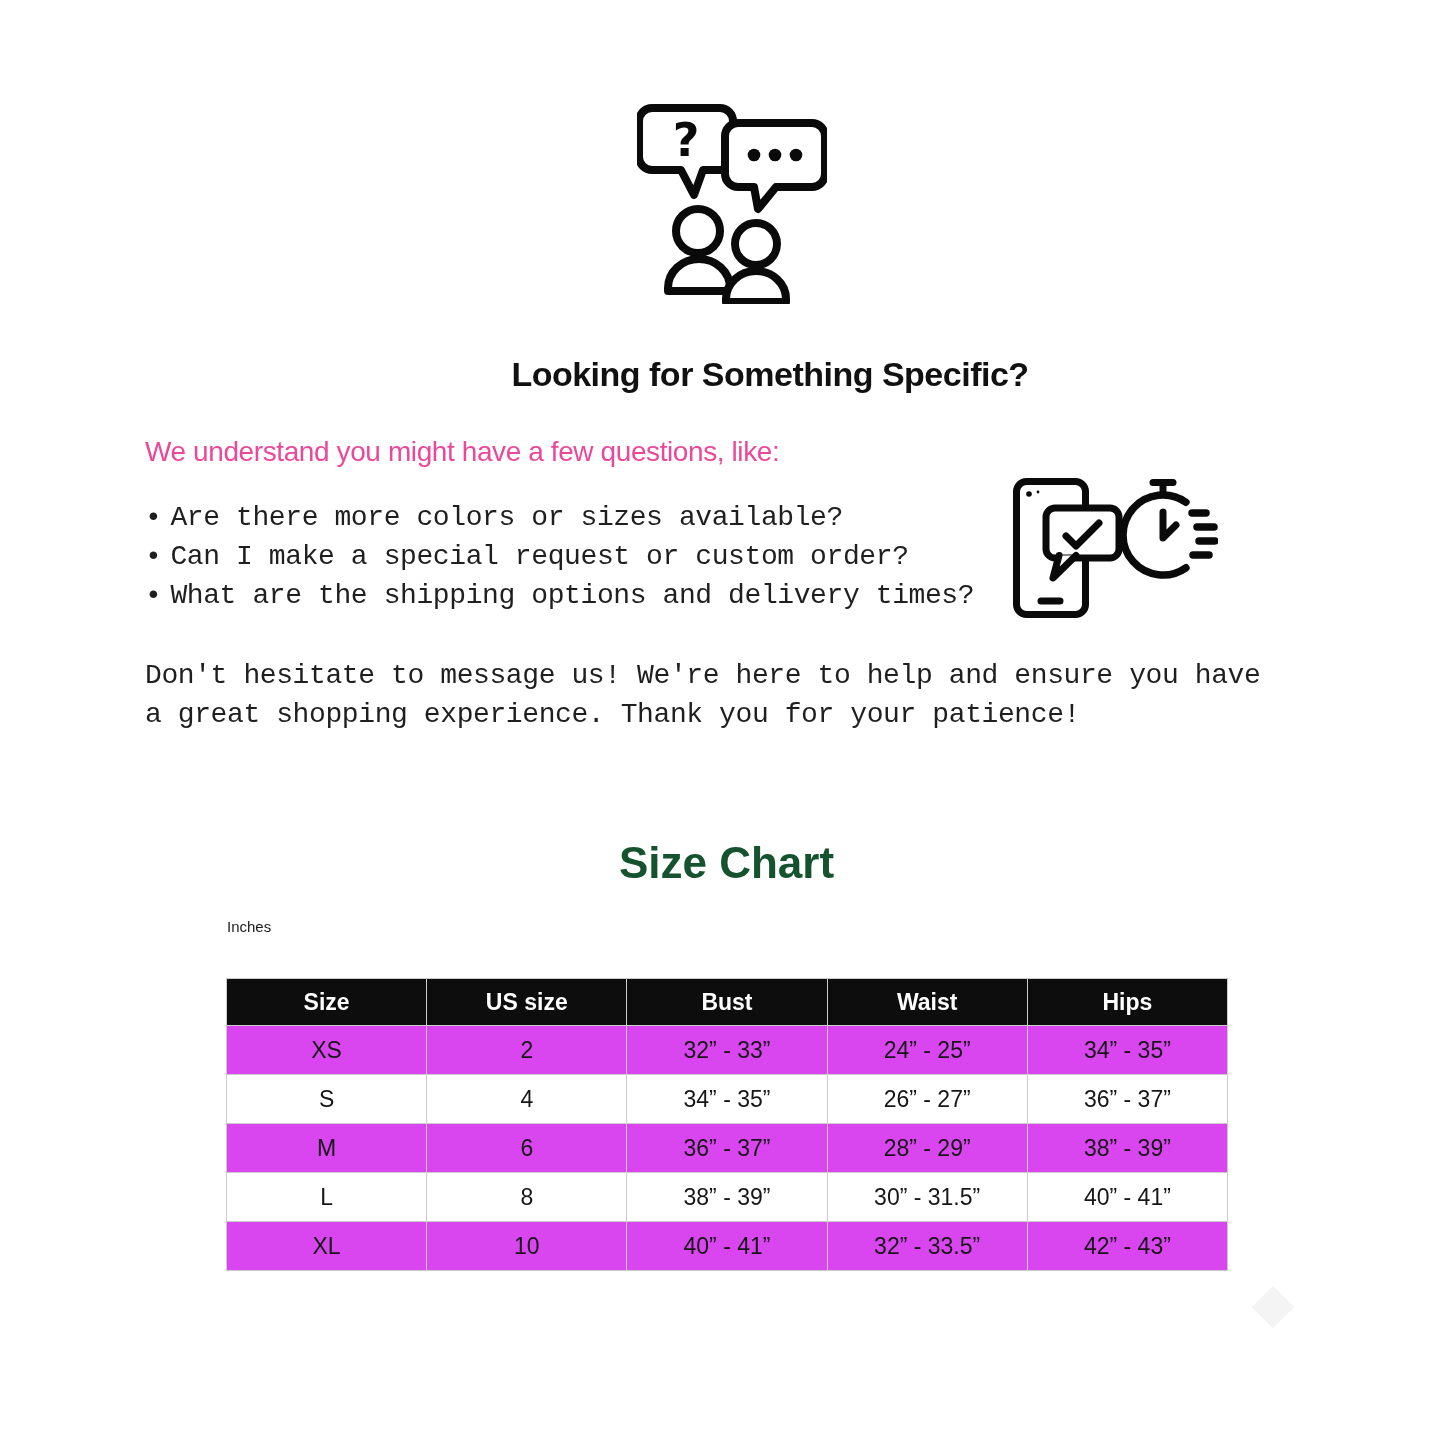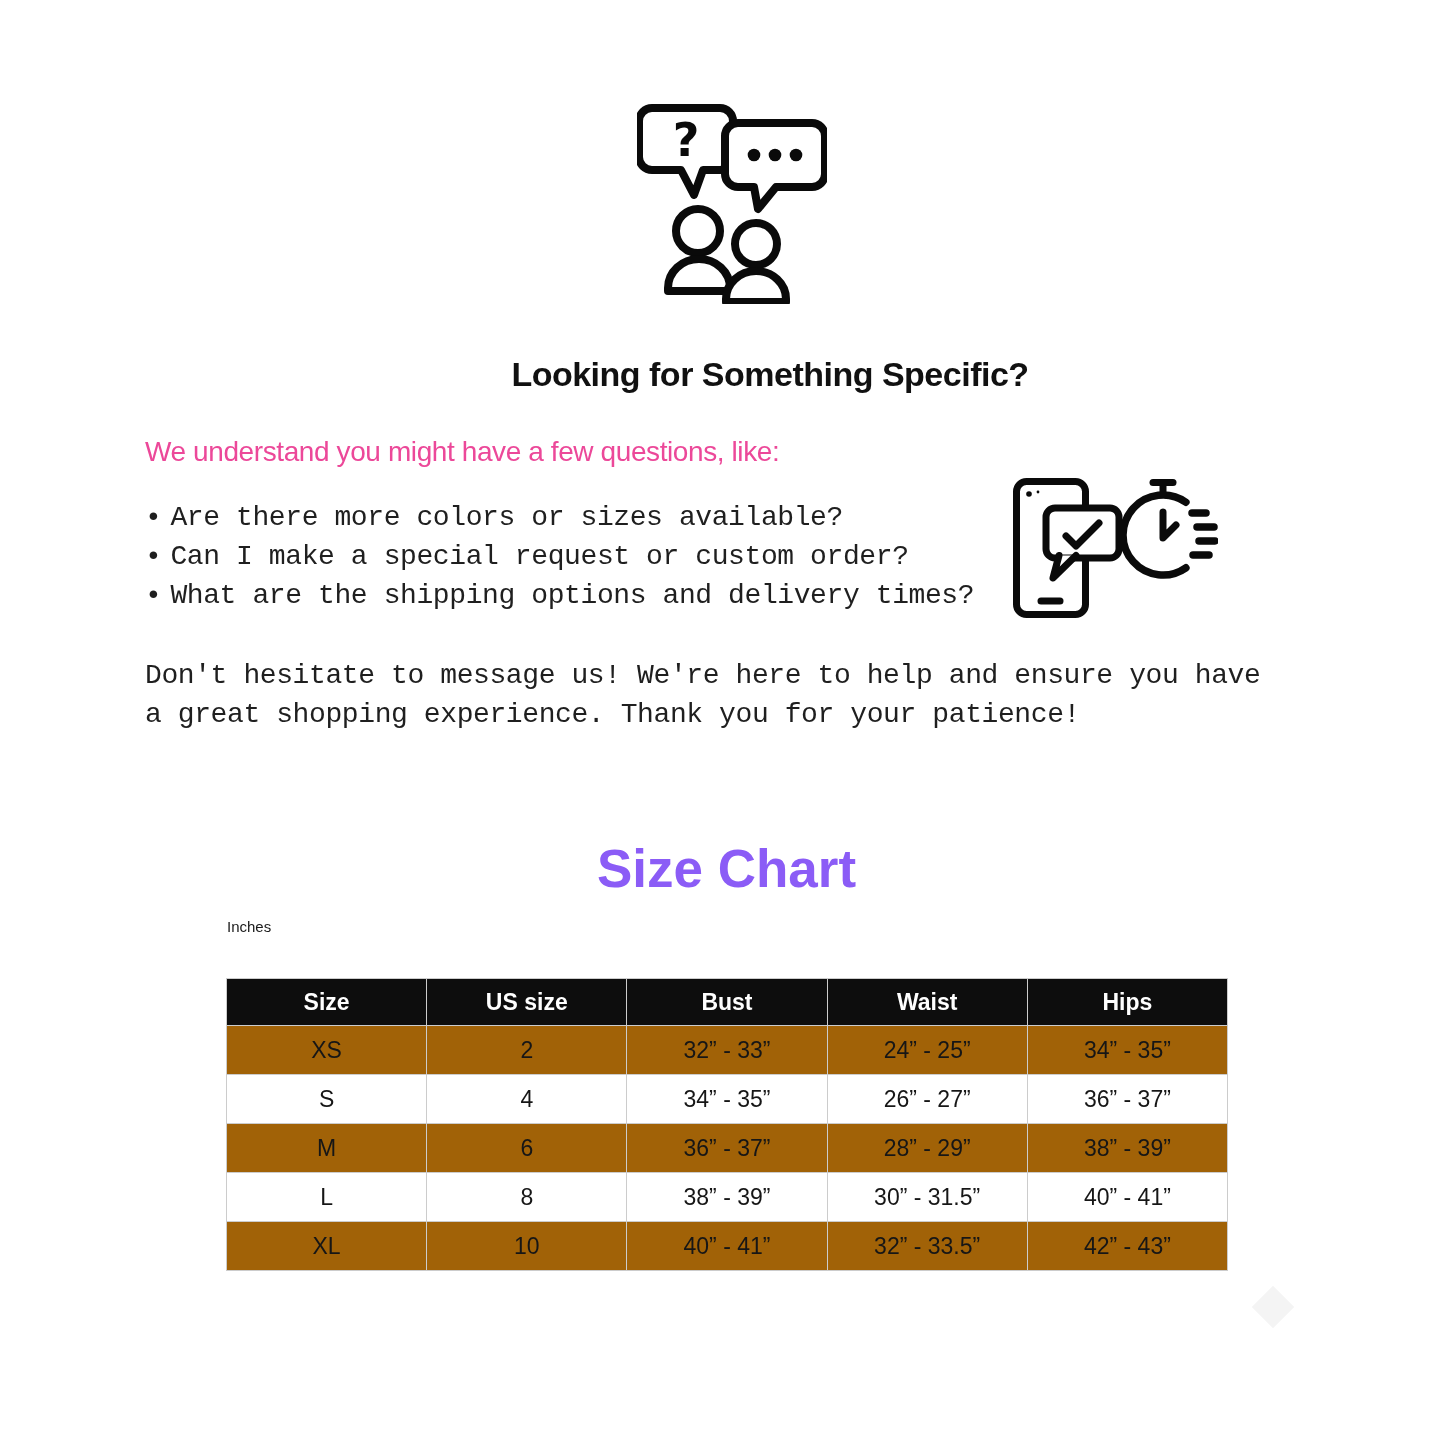--- a/index.html
+++ b/index.html
@@ -26,21 +26,21 @@
   .questions{position:absolute;left:145px;top:498px;width:860px;}
   .question-line{font-size:28px;line-height:39px;letter-spacing:-0.4px;color:#1f1f1f;font-family:Liberation Mono, monospace;}
   .question-line .bullet{margin-right:9px;}
   .closing{
     position:absolute;left:145px;top:656px;width:1145px;
     font-size:28px;line-height:39px;letter-spacing:-0.4px;color:#1f1f1f;font-family:Liberation Mono, monospace;
   }
   
   .size-chart-title{
     position:absolute;left:225px;top:838px;width:1003px;
-    text-align:center;font-size:53px;font-weight:700;color:#8b5cf6;
+    text-align:center;font-size:44px;font-weight:700;color:#14532d;
     letter-spacing:0px;
   }
   .units-label{
     position:absolute;left:227px;top:918px;
     font-size:15px;color:#1a1a1a;
   }
   table.size-table{
     position:absolute;left:226px;top:978px;width:1002px;
     border-collapse:collapse;table-layout:fixed;
     font-size:23px;
@@ -50,21 +50,21 @@
   table.size-table td{
     border:1px solid #cccccc;
     text-align:center;vertical-align:middle;
     padding:0;
   }
   table.size-table th{
     height:46px;
     background:#0d0d0d;color:#ffffff;font-weight:700;
   }
   table.size-table td{height:48px;color:#161616;}
-  table.size-table tr.alt td{background:#a16207;}
+  table.size-table tr.alt td{background:#d946ef;}
   table.size-table tr.plain td{background:#ffffff;}
   
   .watermark-diamond{
     position:absolute;left:1258px;top:1292px;width:30px;height:30px;
     background:#f4f4f4;transform:rotate(45deg);
   }
   svg .ln{fill:none;stroke:#0a0a0a;stroke-linecap:round;stroke-linejoin:round;}
   svg .fw{fill:#ffffff;stroke:#0a0a0a;stroke-linecap:round;stroke-linejoin:round;}
 </style>
 </head>

